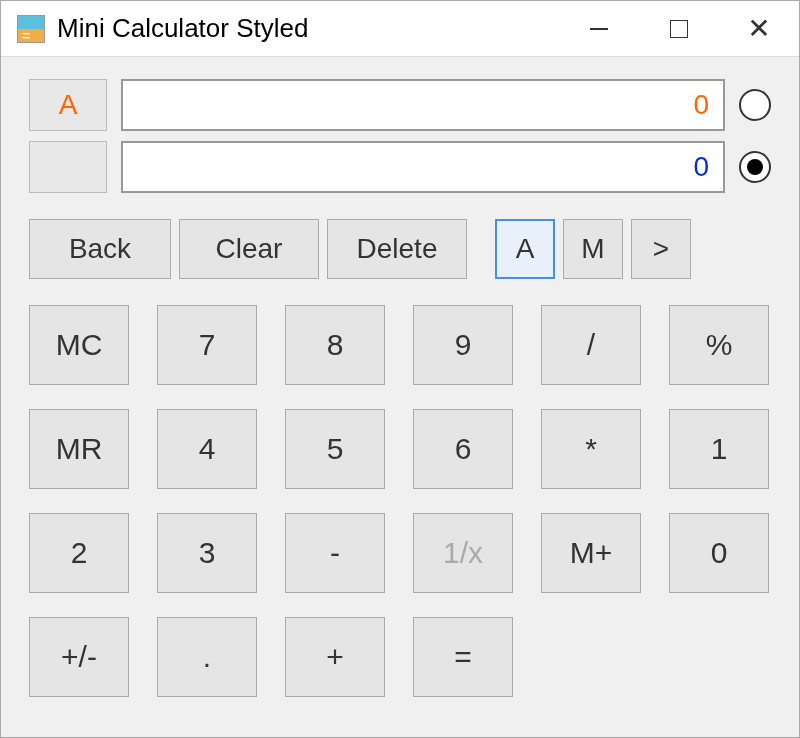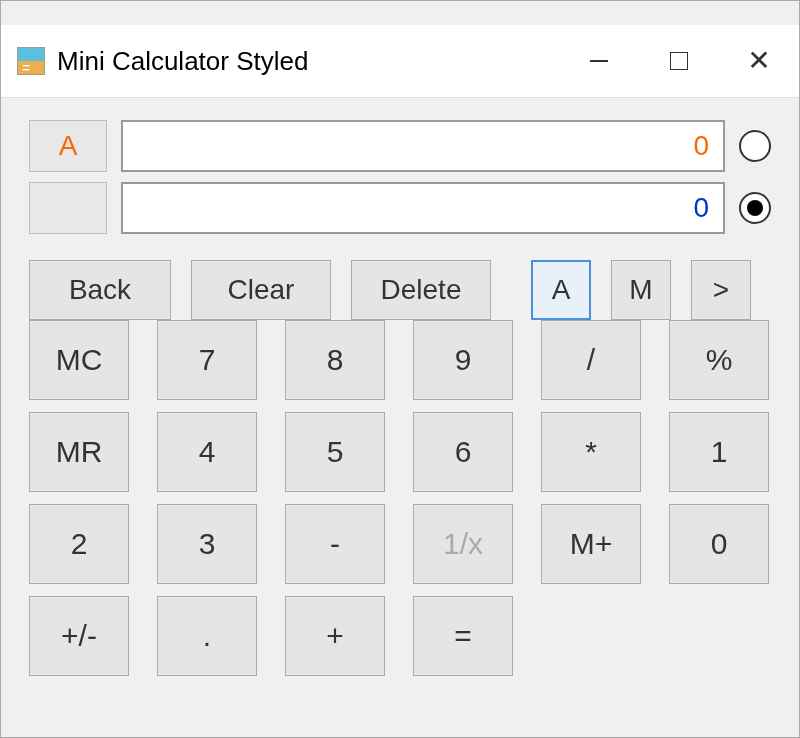--- a/index.html
+++ b/index.html
@@ -17,26 +17,25 @@
     }
     
     .window {
       width: 800px;
       height: 738px;
       background: #f0f0f0;
       border: 1px solid #aaa;
     }
     
     .titlebar {
-      height: 73px;
+      height: 56px;
       background: #ffffff;
       display: flex;
       align-items: center;
       border-bottom: 1px solid #ddd;
-      margin-top: 24px;
     }
     
     .titlebar-icon {
       width: 28px;
       height: 28px;
       margin-left: 16px;
       margin-right: 12px;
       background: linear-gradient(to bottom, #5bc0de 0%, #5bc0de 50%, #f0ad4e 50%, #f0ad4e 100%);
       border: 1px solid #999;
       position: relative;
@@ -134,22 +133,23 @@
     .radio-btn.selected::after {
       content: '';
       width: 16px;
       height: 16px;
       background: #000;
       border-radius: 50%;
     }
     
     .action-row {
       display: flex;
-      gap: 20px;
+      gap: 8px;
       margin-top: 26px;
+      margin-bottom: 26px;
     }
     
     .btn {
       background: #e5e5e5;
       border: 1px solid #aaa;
       font-size: 28px;
       font-family: inherit;
       color: #333;
       cursor: pointer;
       display: flex;
@@ -172,21 +172,21 @@
     .action-row .btn-delete { width: 140px; }
     .action-row .btn-clear { width: 140px; }
     .action-row .btn-a { width: 60px; margin-left: 20px; }
     .action-row .btn-m { width: 60px; }
     .action-row .btn-gt { width: 60px; }
     
     .keypad {
       display: grid;
       grid-template-columns: 100px 100px 100px 100px 100px 100px;
       grid-auto-rows: 80px;
-      gap: 12px 28px;
+      gap: 24px 28px;
     }
     
     .keypad .btn {
       height: 80px;
       font-size: 30px;
     }
     
     .watermark {
       position: absolute;
       bottom: 8px;

